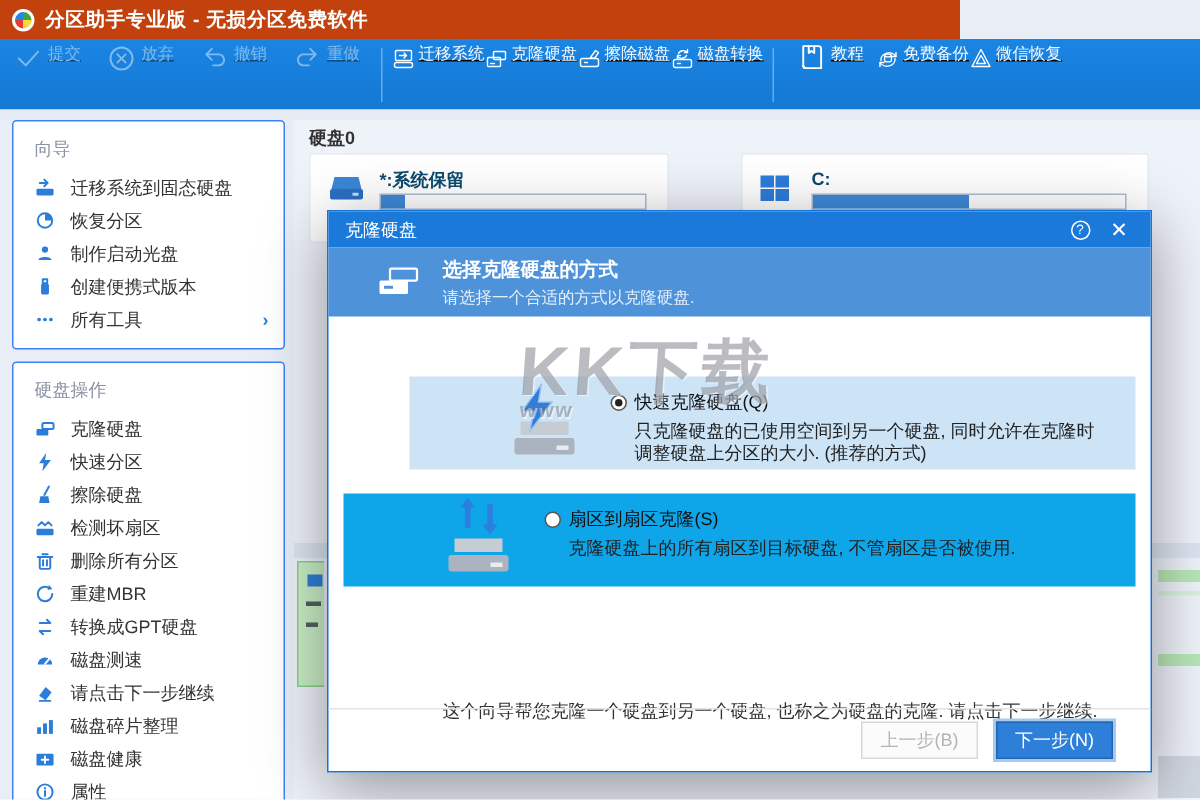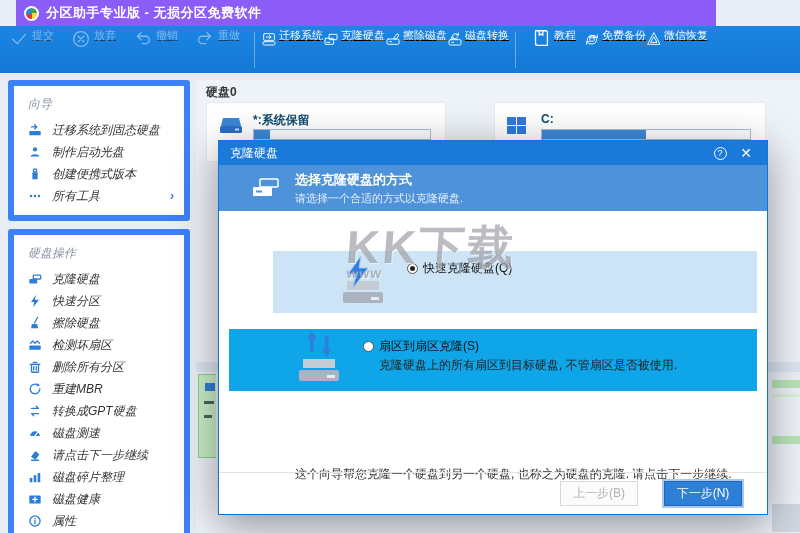--- a/index.html
+++ b/index.html
@@ -1,40 +1,40 @@
 <!DOCTYPE html>
 <html><head>
 <meta charset="utf-8">
 <style>
   * { margin:0; padding:0; box-sizing:border-box; font-family:"Liberation Sans", sans-serif; }
   html,body { width:800px; height:533px; overflow:hidden; }
   .app { position:relative; width:800px; height:533px; background:#e9eef6; }
 
   
-  .titlebar { position:absolute; left:0; top:0; width:700px; height:26px; background:#8b5cf6;
-              display:flex; align-items:center; padding-left:8px;margin-left:16px; }
+  .titlebar { position:absolute; left:0; top:0; width:640px; height:26px; background:#c2410c;
+              display:flex; align-items:center; padding-left:8px; }
   .logo { width:15px; height:15px; border-radius:50%;
           background:conic-gradient(#43a047 0 25%, #fdd835 25% 50%, #e53935 50% 75%, #1e88e5 75% 100%);
           border:2px solid #fff; margin-right:7px; }
   .wtitle { color:#fff; font-size:13px; font-weight:bold; letter-spacing:.5px; }
 
   
   .toolbar { position:absolute; left:0; top:26px; width:800px; height:47px;
              background:linear-gradient(#1b85e3,#1478d4); display:flex; align-items:center; }
   .tbtn { width:62px; height:44px; display:flex; align-items:flex-start;
           justify-content:center; gap:2px; cursor:pointer;text-decoration:underline; }
   .tbtn svg { width:22px; height:22px; stroke:#fff; fill:none; stroke-width:1.4;
               stroke-linecap:round; stroke-linejoin:round; }
   .tbtn .tlabel { color:#f2f8ff; font-size:11px; white-space:nowrap; }
   .tbtn.dis { opacity:.45; }
   .vsep { width:1px; height:36px; background:rgba(255,255,255,.35); margin:0 6px; }
 
   
   .sidebar { position:absolute; left:8px; top:80px; width:182px; }
-  .scard { background:#fff; border:6px solid #3b82f6; border-radius:3px; padding:6px 0 8px 0; margin-bottom:8px;font-style:italic; }
+  .scard { background:#fff; border:1px solid #3b82f6; border-radius:3px; padding:6px 0 8px 0; margin-bottom:8px; }
   .shead { color:#8a94a6; font-size:12px; padding:4px 0 6px 14px; }
   .sitem { display:flex; align-items:center; height:22px; padding-left:14px; cursor:pointer; position:relative; }
   .sitem svg { width:14px; height:14px; stroke:#2b7dd9; fill:none; stroke-width:1.5;
                stroke-linecap:round; stroke-linejoin:round; flex:none; }
   .sitem .slabel { color:#333; font-size:12px; margin-left:10px; white-space:nowrap; }
   .chev { position:absolute; right:10px; color:#2b7dd9; font-size:12px; font-weight:bold; }
 
   
   .topstrip { position:absolute; left:0; top:73px; width:800px; height:7px; background:#e4ebf5; }
   .main { position:absolute; left:196px; top:80px; width:604px; height:453px; background:#eef2f9; }
@@ -84,21 +84,21 @@
   .opt-txt { position:absolute; left:134px; top:9px; right:16px; }
   .radio-row { display:flex; align-items:center; }
   .radio { width:11px; height:11px; border:1px solid #555; border-radius:50%; background:#fff;
            margin-right:5px; position:relative; flex:none; }
   .radio.on::after { content:""; position:absolute; left:2px; top:2px; width:5px; height:5px;
                      border-radius:50%; background:#222; }
   .opt-label { font-size:12px; color:#111; }
   .opt-desc { font-size:12px; color:#222; line-height:15px; margin-top:3px; padding-left:16px; }
   .dinfo { position:absolute; left:32px; top:255px; right:30px; font-size:12px; color:#333;margin-left:44px; }
   .dfooter { position:absolute; left:0; bottom:0; width:100%; height:42px; border-top:1px solid #e3e3e3;
-             display:flex; align-items:center; justify-content:flex-end; padding-right:25px; gap:26px; }
+             display:flex; align-items:center; justify-content:flex-end; padding-right:25px; gap:12px; }
   .btn { width:78px; height:25px; font-size:12px; display:flex; align-items:center; justify-content:center;
          cursor:pointer; }
   .btn.prev { background:#fbfbfb; border:1px solid #d8d8d8; color:#b3b3b3; }
   .btn.next { background:#2e7fd8; border:1px solid #1f66b6; color:#fff; box-shadow:0 0 0 2px #a8c9ec; }
 
   
   .watermark { position:absolute; left:346px; top:224px; z-index:6; pointer-events:none;
                color:rgba(110,116,126,.48); font-weight:900; font-size:46px; letter-spacing:3px;
                text-shadow:1px 1px 0 rgba(255,255,255,.5); transform:skewX(-4deg); line-height:1; }
   .watermark .wsub { display:block; font-size:14px; font-weight:bold; letter-spacing:1px;
@@ -219,20 +219,27 @@
 
   <div class="sidebar">
     <div class="scard">
       <div class="shead">向导</div>
       <div class="sitem">
         <svg viewBox="0 0 16 16">
             <rect x="1.5" y="9" width="13" height="5" rx="1" fill="#2b7dd9" stroke="none"></rect>
             <path d="M4 4.5h6M7.5 2L10 4.5 7.5 7"></path>
           </svg>
         <span class="slabel">迁移系统到固态硬盘</span>
+      </div>
+      <div class="sitem">
+        <svg viewBox="0 0 16 16">
+            <circle cx="8" cy="8" r="5.5"></circle>
+            <path d="M8 8V2.5A5.5 5.5 0 0 1 13.5 8z" fill="#2b7dd9" stroke="none"></path>
+          </svg>
+        <span class="slabel">恢复分区</span>
       </div>
       <div class="sitem">
         <svg viewBox="0 0 16 16">
             <circle cx="8" cy="5" r="2.4" fill="#2b7dd9" stroke="none"></circle>
             <path d="M3 13c0-3.2 10-3.2 10 0z" fill="#2b7dd9" stroke="none"></path>
           </svg>
         <span class="slabel">制作启动光盘</span>
       </div>
       <div class="sitem">
         <svg viewBox="0 0 16 16">
@@ -418,20 +425,21 @@
             </div>
           <svg class="bolt" width="26" height="34" viewBox="0 0 26 34">
             <path d="M16 1L3 19h8l-3 14L23 13h-9z" fill="#2e7ee0" stroke="#9fc4ee" stroke-width="1"></path>
           </svg>
         </div>
         <div class="opt-txt">
           <div class="radio-row">
             <span class="radio on"></span>
             <span class="opt-label">快速克隆硬盘(Q)</span>
           </div>
+          <div class="opt-desc">只克隆硬盘的已使用空间到另一个硬盘, 同时允许在克隆时调整硬盘上分区的大小. (推荐的方式)</div>
         </div>
       </div>
 
       <div class="opt2">
         <div class="opt-ic">
           <div class="gdisk">
               <div class="top"></div>
               <div class="base"></div>
               <div class="dot"></div>
             </div>

